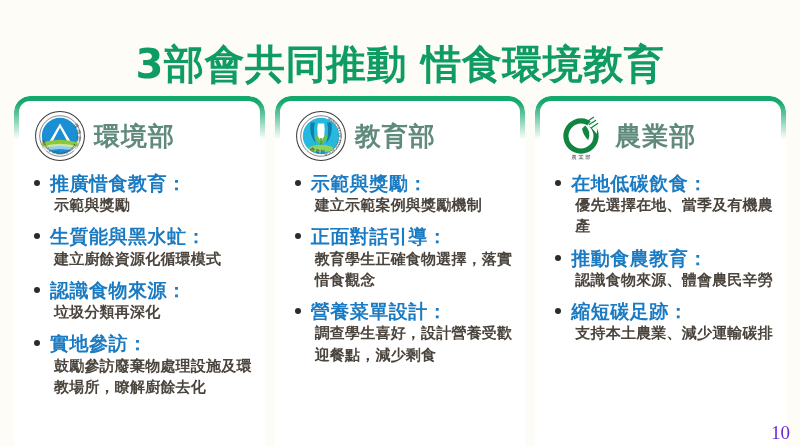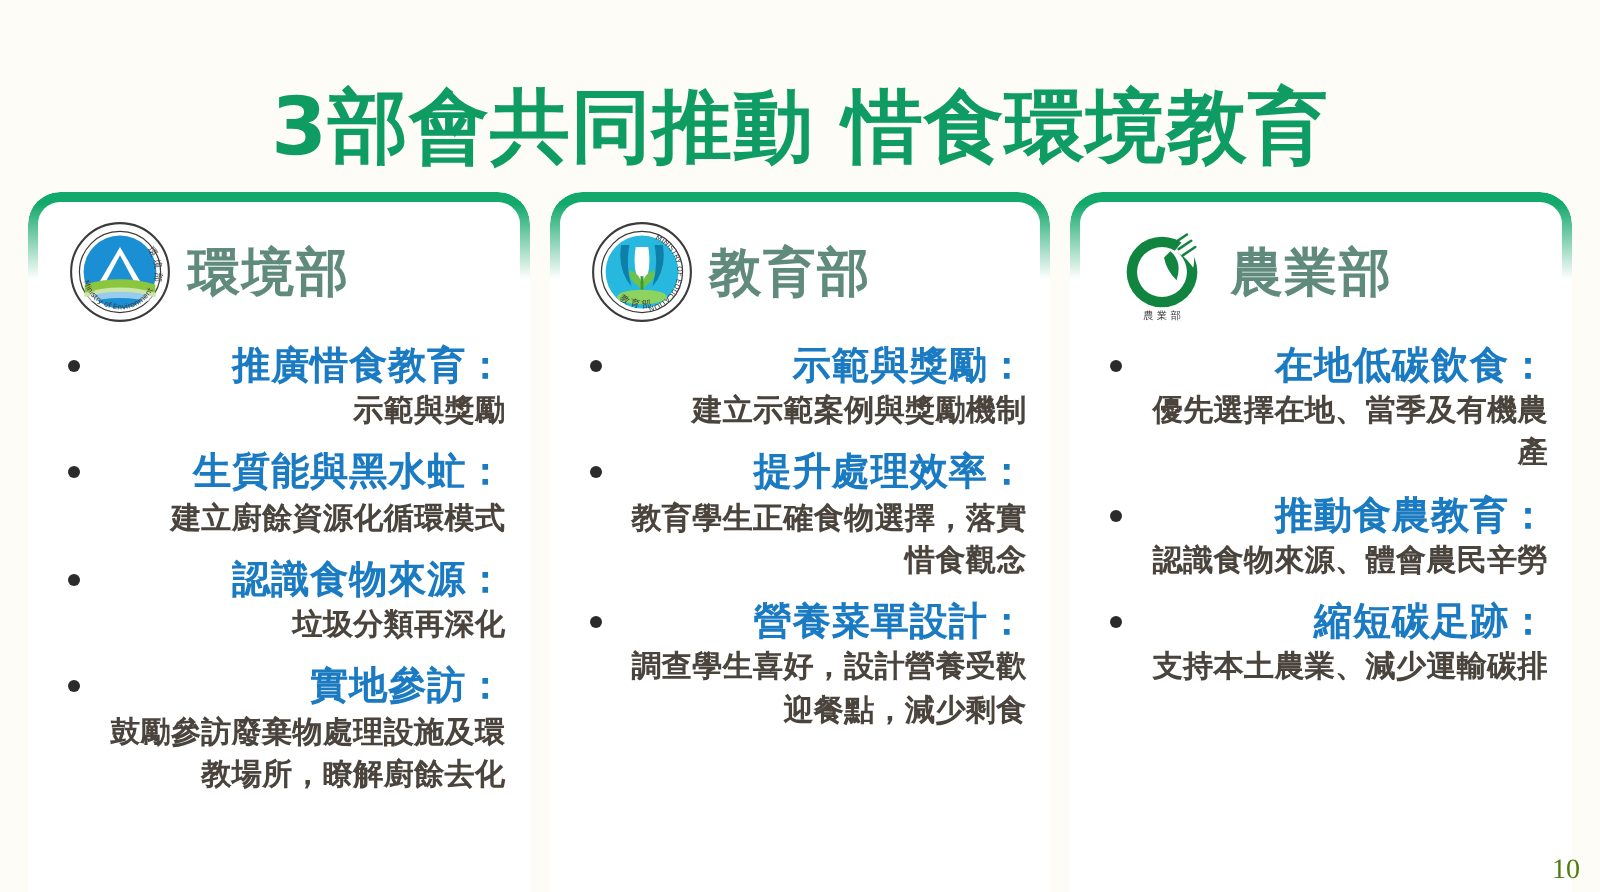--- a/index.html
+++ b/index.html
@@ -85,21 +85,20 @@
   
   .bullets {
     list-style: none;
     margin: 4px 0 0 0;
     padding: 0 2px 0 14px;
   }
   .bullet-item {
     position: relative;
     padding-left: 16px;
     margin-bottom: 9px;
-    text-align: right;
   }
   .bullet-dot {
     position: absolute;
     left: 0;
     top: 8px;
     width: 6px;
     height: 6px;
     background: #2b2b2b;
     border-radius: 50%;
   }
@@ -118,22 +117,22 @@
     line-height: 1.42;
     letter-spacing: 0.2px;
     padding-left: 4px;
   }
 
   
   .page-number {
     position: absolute;
     right: 10px;
     bottom: 2px;
-    font-size: 14px;
-    color: #4d7c0f;
+    font-size: 19px;
+    color: #6d28d9;
     font-family: "Liberation Serif", serif;
   }
 </style>
 </head>
 <body>
 
 <div class="slide-title">3部會共同推動 惜食環境教育</div>
 
 <div class="columns">
 
@@ -215,21 +214,21 @@
       <span class="ministry-name">教育部</span>
     </div>
     <ul class="bullets">
       <li class="bullet-item">
         <span class="bullet-dot"></span>
         <div class="bullet-head">示範與獎勵：</div>
         <div class="bullet-desc">建立示範案例與獎勵機制</div>
       </li>
       <li class="bullet-item">
         <span class="bullet-dot"></span>
-        <div class="bullet-head">提升處理效率：</div>
+        <div class="bullet-head">正面對話引導：</div>
         <div class="bullet-desc">教育學生正確食物選擇，落實惜食觀念</div>
       </li>
       <li class="bullet-item">
         <span class="bullet-dot"></span>
         <div class="bullet-head">營養菜單設計：</div>
         <div class="bullet-desc">調查學生喜好，設計營養受歡迎餐點，減少剩食</div>
       </li>
     </ul>
   </div>
 

